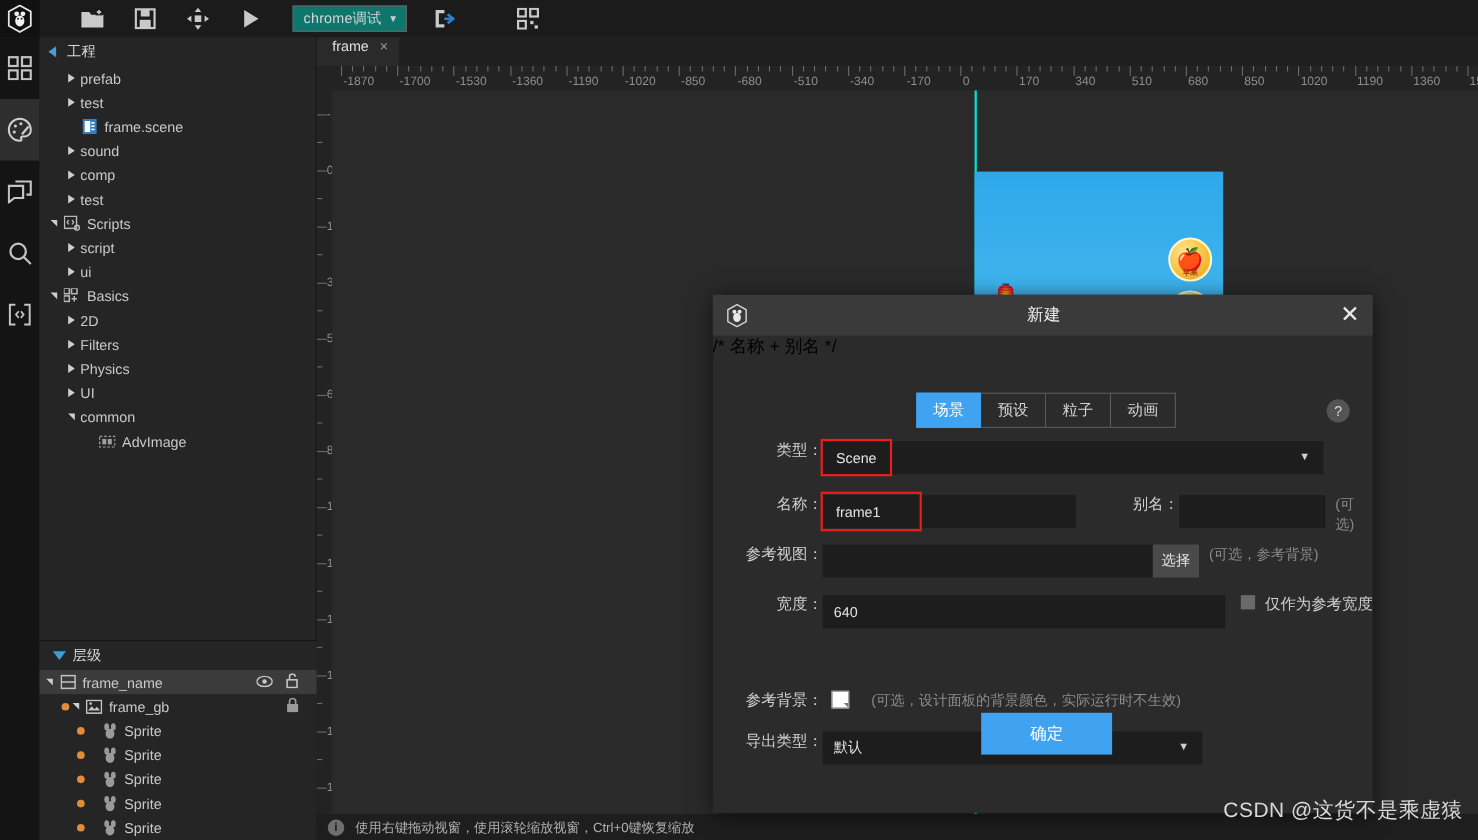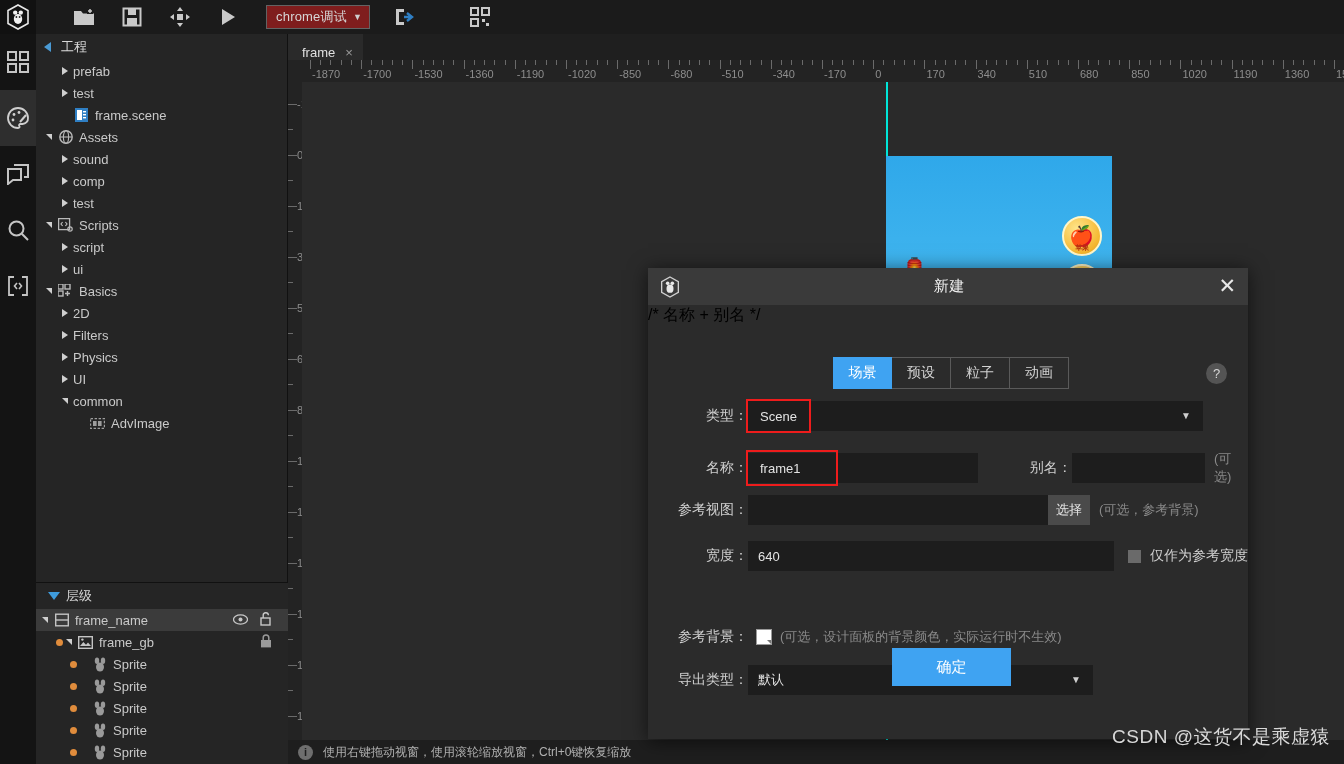--- a/index.html
+++ b/index.html
@@ -19,21 +19,21 @@
   .logo-cell {
     width: 36px; height: 34px; display: flex; align-items: center; justify-content: center;
     background: #111;
   }
   .tb-btn {
     width: 48px; height: 34px; display: flex; align-items: center; justify-content: center;
     cursor: pointer;
   }
   .tb-select {
     height: 24px; min-width: 104px; margin: 0 10px 0 14px;
-    border: 1px solid #636363; background: #7f1d1d; color: #d6d6d6;
+    border: 1px solid #636363; background: #0f766e; color: #d6d6d6;
     font-size: 13px; display: flex; align-items: center; justify-content: flex-start;
     padding: 0 6px 0 9px; cursor: pointer; letter-spacing: .2px;
   }
   .tb-select .caret { font-size: 9px; margin-left: 6px; color: #cfcfcf; }
 
   
   .rail {
     position: absolute; left: 0; top: 34px; width: 36px; height: 730px;
     background: #141414;
   }
@@ -84,21 +84,21 @@
   .dot { width: 7px; height: 7px; border-radius: 50%; background: #e08c3c; flex: none; }
 
   
   .canvas-wrap {
     position: absolute; left: 288px; top: 34px; width: 1056px; height: 730px;
     background: #2a2a2a;
   }
   .tabbar { height: 26px; background: #1f1f1f; display: flex; align-items: flex-end; }
   .doctab {
     height: 26px; padding: 0 10px 0 14px; background: #2a2a2a; color: #e0e0e0;
-    font-size: 13px; display: flex; align-items: flex-end; gap: 10px; cursor: pointer;
+    font-size: 13px; display: flex; align-items: flex-start; gap: 10px; cursor: pointer;
   }
   .doctab .x { color: #9a9a9a; font-size: 13px; cursor: pointer; }
 
   .ruler-h {
     position: absolute; left: 14px; top: 26px; width: 1042px; height: 22px;
     background: #232323; overflow: hidden;
   }
   .ruler-v {
     position: absolute; left: 0px; top: 48px; width: 14px; height: 660px;
     background: #232323; overflow: hidden;
@@ -163,21 +163,21 @@
     background: #2b2b2b; cursor: pointer;
   }
   .tab:first-child { border-left: 1px solid #5a5a5a; }
   .tab.active { background: #3fa3f2; color: #fff; border-color: #3fa3f2; }
   .help {
     position: absolute; left: 558px; top: 58px; width: 21px; height: 21px;
     border-radius: 50%; background: #545454; color: #d8d8d8; font-size: 13px;
     display: flex; align-items: center; justify-content: center; cursor: pointer;
   }
 
-  .row { position: absolute; left: 0; width: 600px; display: flex; align-items: center; }
+  .row { position: absolute; left: 0; width: 600px; display: flex; }
   .lbl { color: #cfcfcf; font-size: 14px; text-align: right; flex: none; }
   .fld {
     background: #1d1d1d; height: 30px; color: #e3e3e3; font-size: 13px;
     display: flex; align-items: center; padding: 0 10px; border: none; outline: none;
     font-family: "Liberation Sans", "DejaVu Sans", sans-serif;
   }
   .redbox { outline: 2px solid #ee1c1c; outline-offset: 0; }
   .caret-d { position: absolute; right: 12px; color: #cfcfcf; font-size: 10px; }
   .hint { color: #8a8a8a; font-size: 13px; }
   .chk { width: 13px; height: 13px; background: #6a6a6a; flex: none; cursor: pointer; }
@@ -326,32 +326,20 @@
           <span class="tico">
             <svg width="13" height="14" viewBox="0 0 13 14">
               <rect x="0" y="0" width="13" height="14" fill="#2f7fc4"></rect>
               <rect x="2" y="2" width="5" height="10" fill="#fff"></rect>
               <rect x="8" y="3" width="3" height="1.4" fill="#fff"></rect>
               <rect x="8" y="6" width="3" height="1.4" fill="#fff"></rect>
               <rect x="8" y="9" width="3" height="1.4" fill="#fff"></rect>
             </svg>
           </span>
           <span>frame.scene</span>
-        </div>
-        <div class="tnode">
-          <span style="display:inline-block;width:10px"></span>
-          <span class="arrow-d"></span>
-          <span class="tico">
-            <svg width="14" height="14" viewBox="0 0 14 14">
-              <circle cx="7" cy="7" r="6.2" fill="none" stroke="#b9b9b9" stroke-width="1.4"></circle>
-              <ellipse cx="7" cy="7" rx="2.6" ry="6.2" fill="none" stroke="#b9b9b9" stroke-width="1.1"></ellipse>
-              <path d="M1 7h12" stroke="#b9b9b9" stroke-width="1.1"></path>
-            </svg>
-          </span>
-          <span>Assets</span>
         </div>
         <div class="tnode">
           <span style="display:inline-block;width:26px"></span>
           <span class="arrow-r"></span>
           <span>sound</span>
         </div>
         <div class="tnode">
           <span style="display:inline-block;width:26px"></span>
           <span class="arrow-r"></span>
           <span>comp</span>
@@ -809,21 +797,21 @@
           <span class="chk" style="margin-left:14px"></span>
           <span class="lbl" style="margin-left:9px;text-align:left">仅作为参考宽度</span>
         </div>
 
         
 
         
         <div class="row" style="top:323px">
           <span class="lbl" style="width:100px">参考背景：</span>
           <span class="chk-white" style="margin-left:8px"></span>
-          <span class="hint" style="margin-left:8px">(可选，设计面板的背景颜色，实际运行时不生效)</span>
+          <span class="hint" style="margin-left:20px">(可选，设计面板的背景颜色，实际运行时不生效)</span>
         </div>
 
         
         <div class="row" style="top:360px">
           <span class="lbl" style="width:100px">导出类型：</span>
           <div style="position:relative;width:345px">
             <div class="fld" style="width:345px">默认</div>
             <span class="caret-d" style="top:9px">▼</span>
           </div>
         </div>

